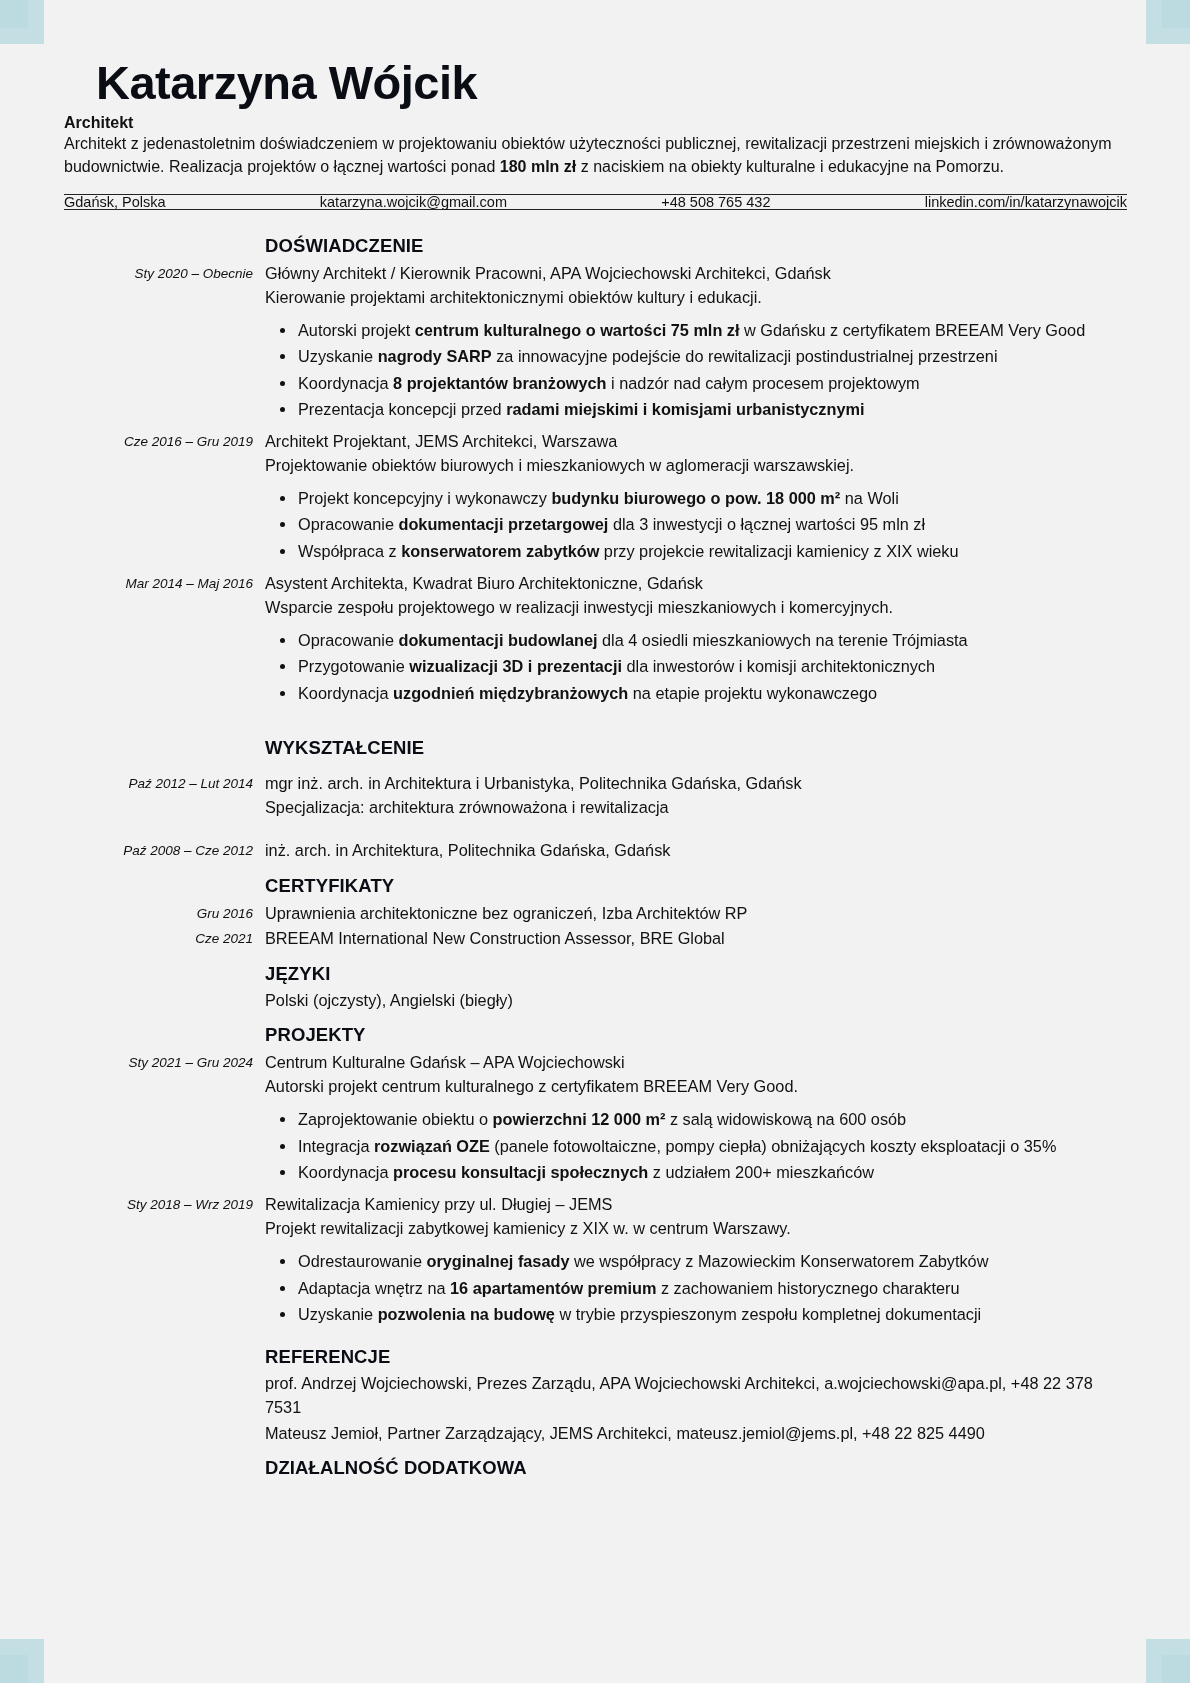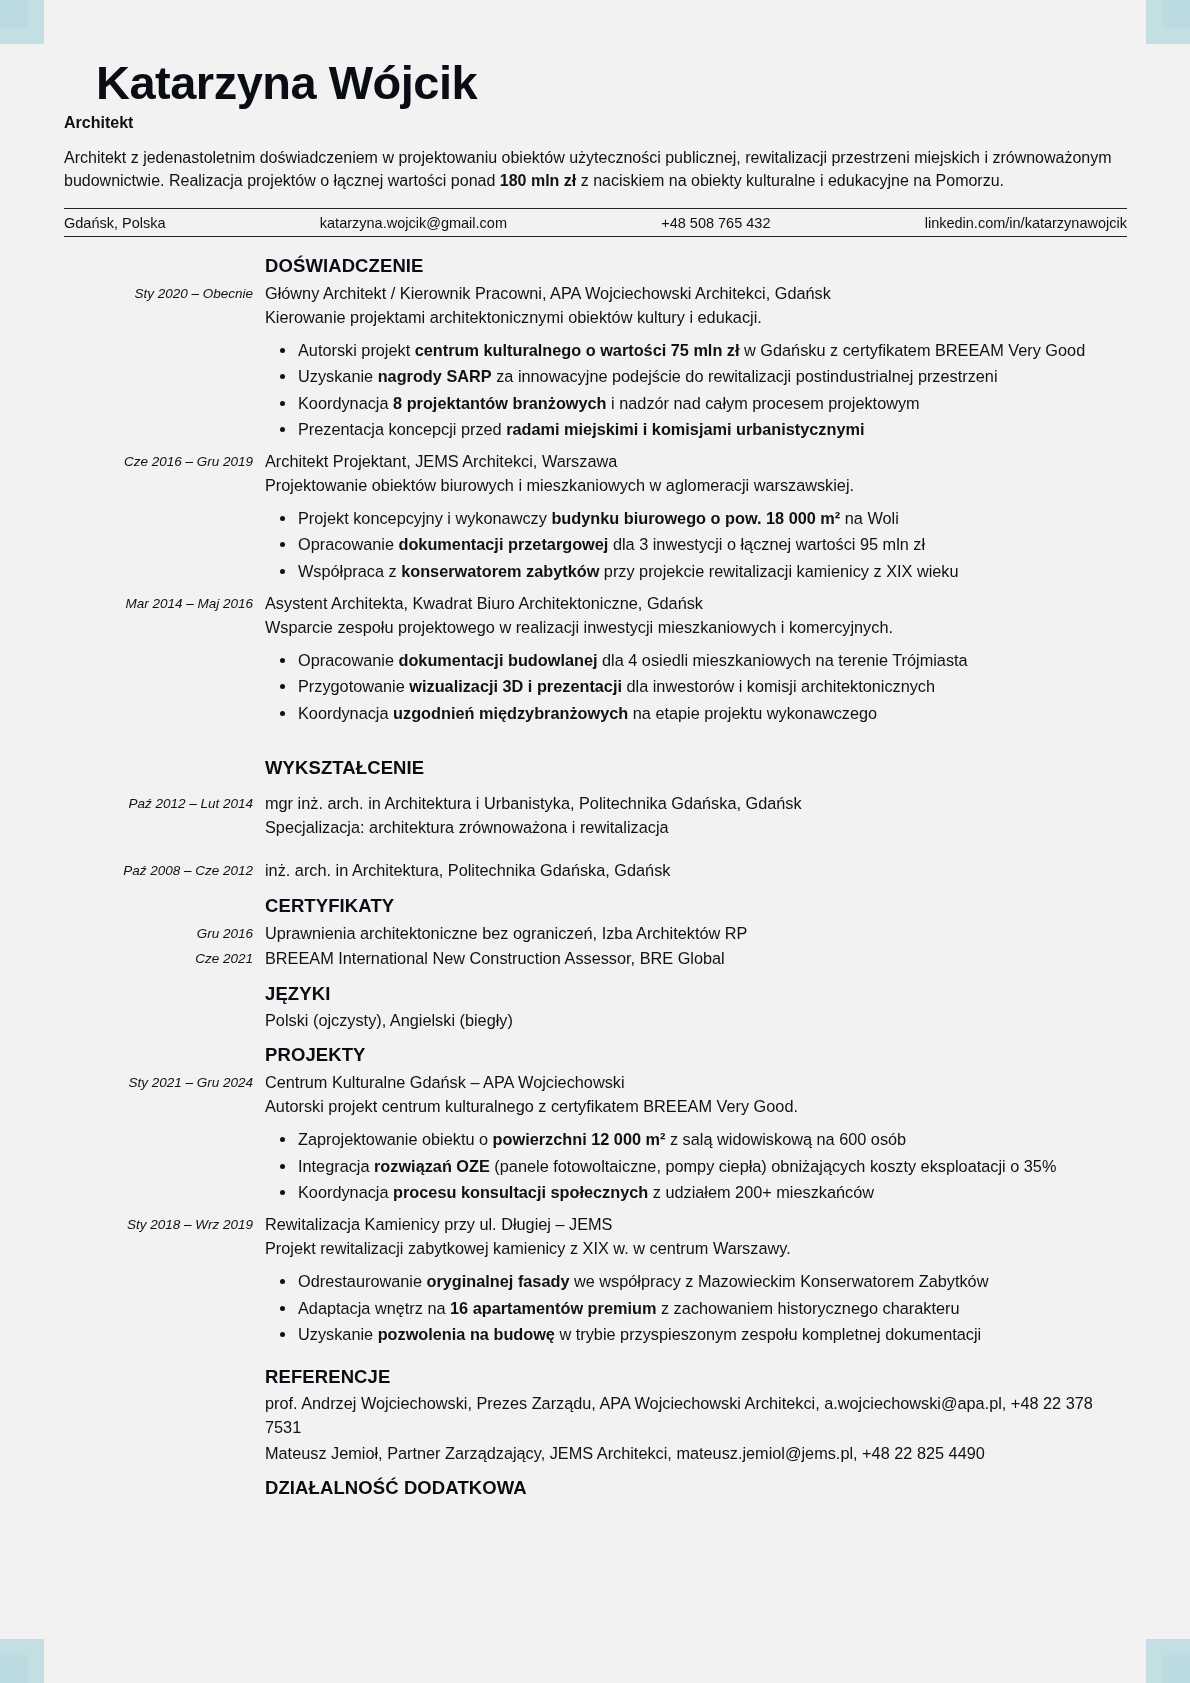--- a/index.html
+++ b/index.html
@@ -52,30 +52,30 @@
     }
     .role {
       font-size: 16px;
       font-weight: bold;
       margin-top: 1px;
       line-height: 20px;
     }
     .summary {
       font-size: 16px;
       line-height: 22.5px;
-      margin-top: 14px;
+      margin-top: 0;
       color: #111;
     }
     .summary b { font-weight: bold; }
 
     .contact-bar {
       margin-top: 16px;
       border-top: 1.5px solid #222;
       border-bottom: 1.5px solid #222;
-      height: 29px;
+      height: 16px;
       display: flex;
       justify-content: space-between;
       align-items: center;
       font-size: 14.5px;
       color: #111;
     }
 
     .section {
       display: flex;
       flex-direction: column;
@@ -163,21 +163,21 @@
     <p class="summary"><span>Architekt z jedenastoletnim doświadczeniem w projektowaniu obiektów użyteczności publicznej, rewitalizacji przestrzeni miejskich i zrównoważonym budownictwie. Realizacja projektów o łącznej wartości ponad </span><b>180 mln zł</b><span> z naciskiem na obiekty kulturalne i edukacyjne na Pomorzu.</span></p>
   </header>
 
   <div class="contact-bar">
     <span>Gdańsk, Polska</span>
     <span>katarzyna.wojcik@gmail.com</span>
     <span>+48 508 765 432</span>
     <span>linkedin.com/in/katarzynawojcik</span>
   </div>
 
-  <section class="section" style="margin-top:17px;">
+  <section class="section" style="margin-top:24px;">
     <h2 class="section-title">DOŚWIADCZENIE</h2>
 
     <div class="row" style="margin-top:3px;">
       <div class="date">Sty 2020 – Obecnie</div>
       <div class="content">
         <div>Główny Architekt / Kierownik Pracowni, APA Wojciechowski Architekci, Gdańsk</div>
         <div class="sub">Kierowanie projektami architektonicznymi obiektów kultury i edukacji.</div>
         <ul class="bullets">
           <li><span>Autorski projekt </span><b>centrum kulturalnego o wartości 75 mln zł</b><span> w Gdańsku z certyfikatem BREEAM Very Good</span></li>
           <li><span>Uzyskanie </span><b>nagrody SARP</b><span> za innowacyjne podejście do rewitalizacji postindustrialnej przestrzeni</span></li>

